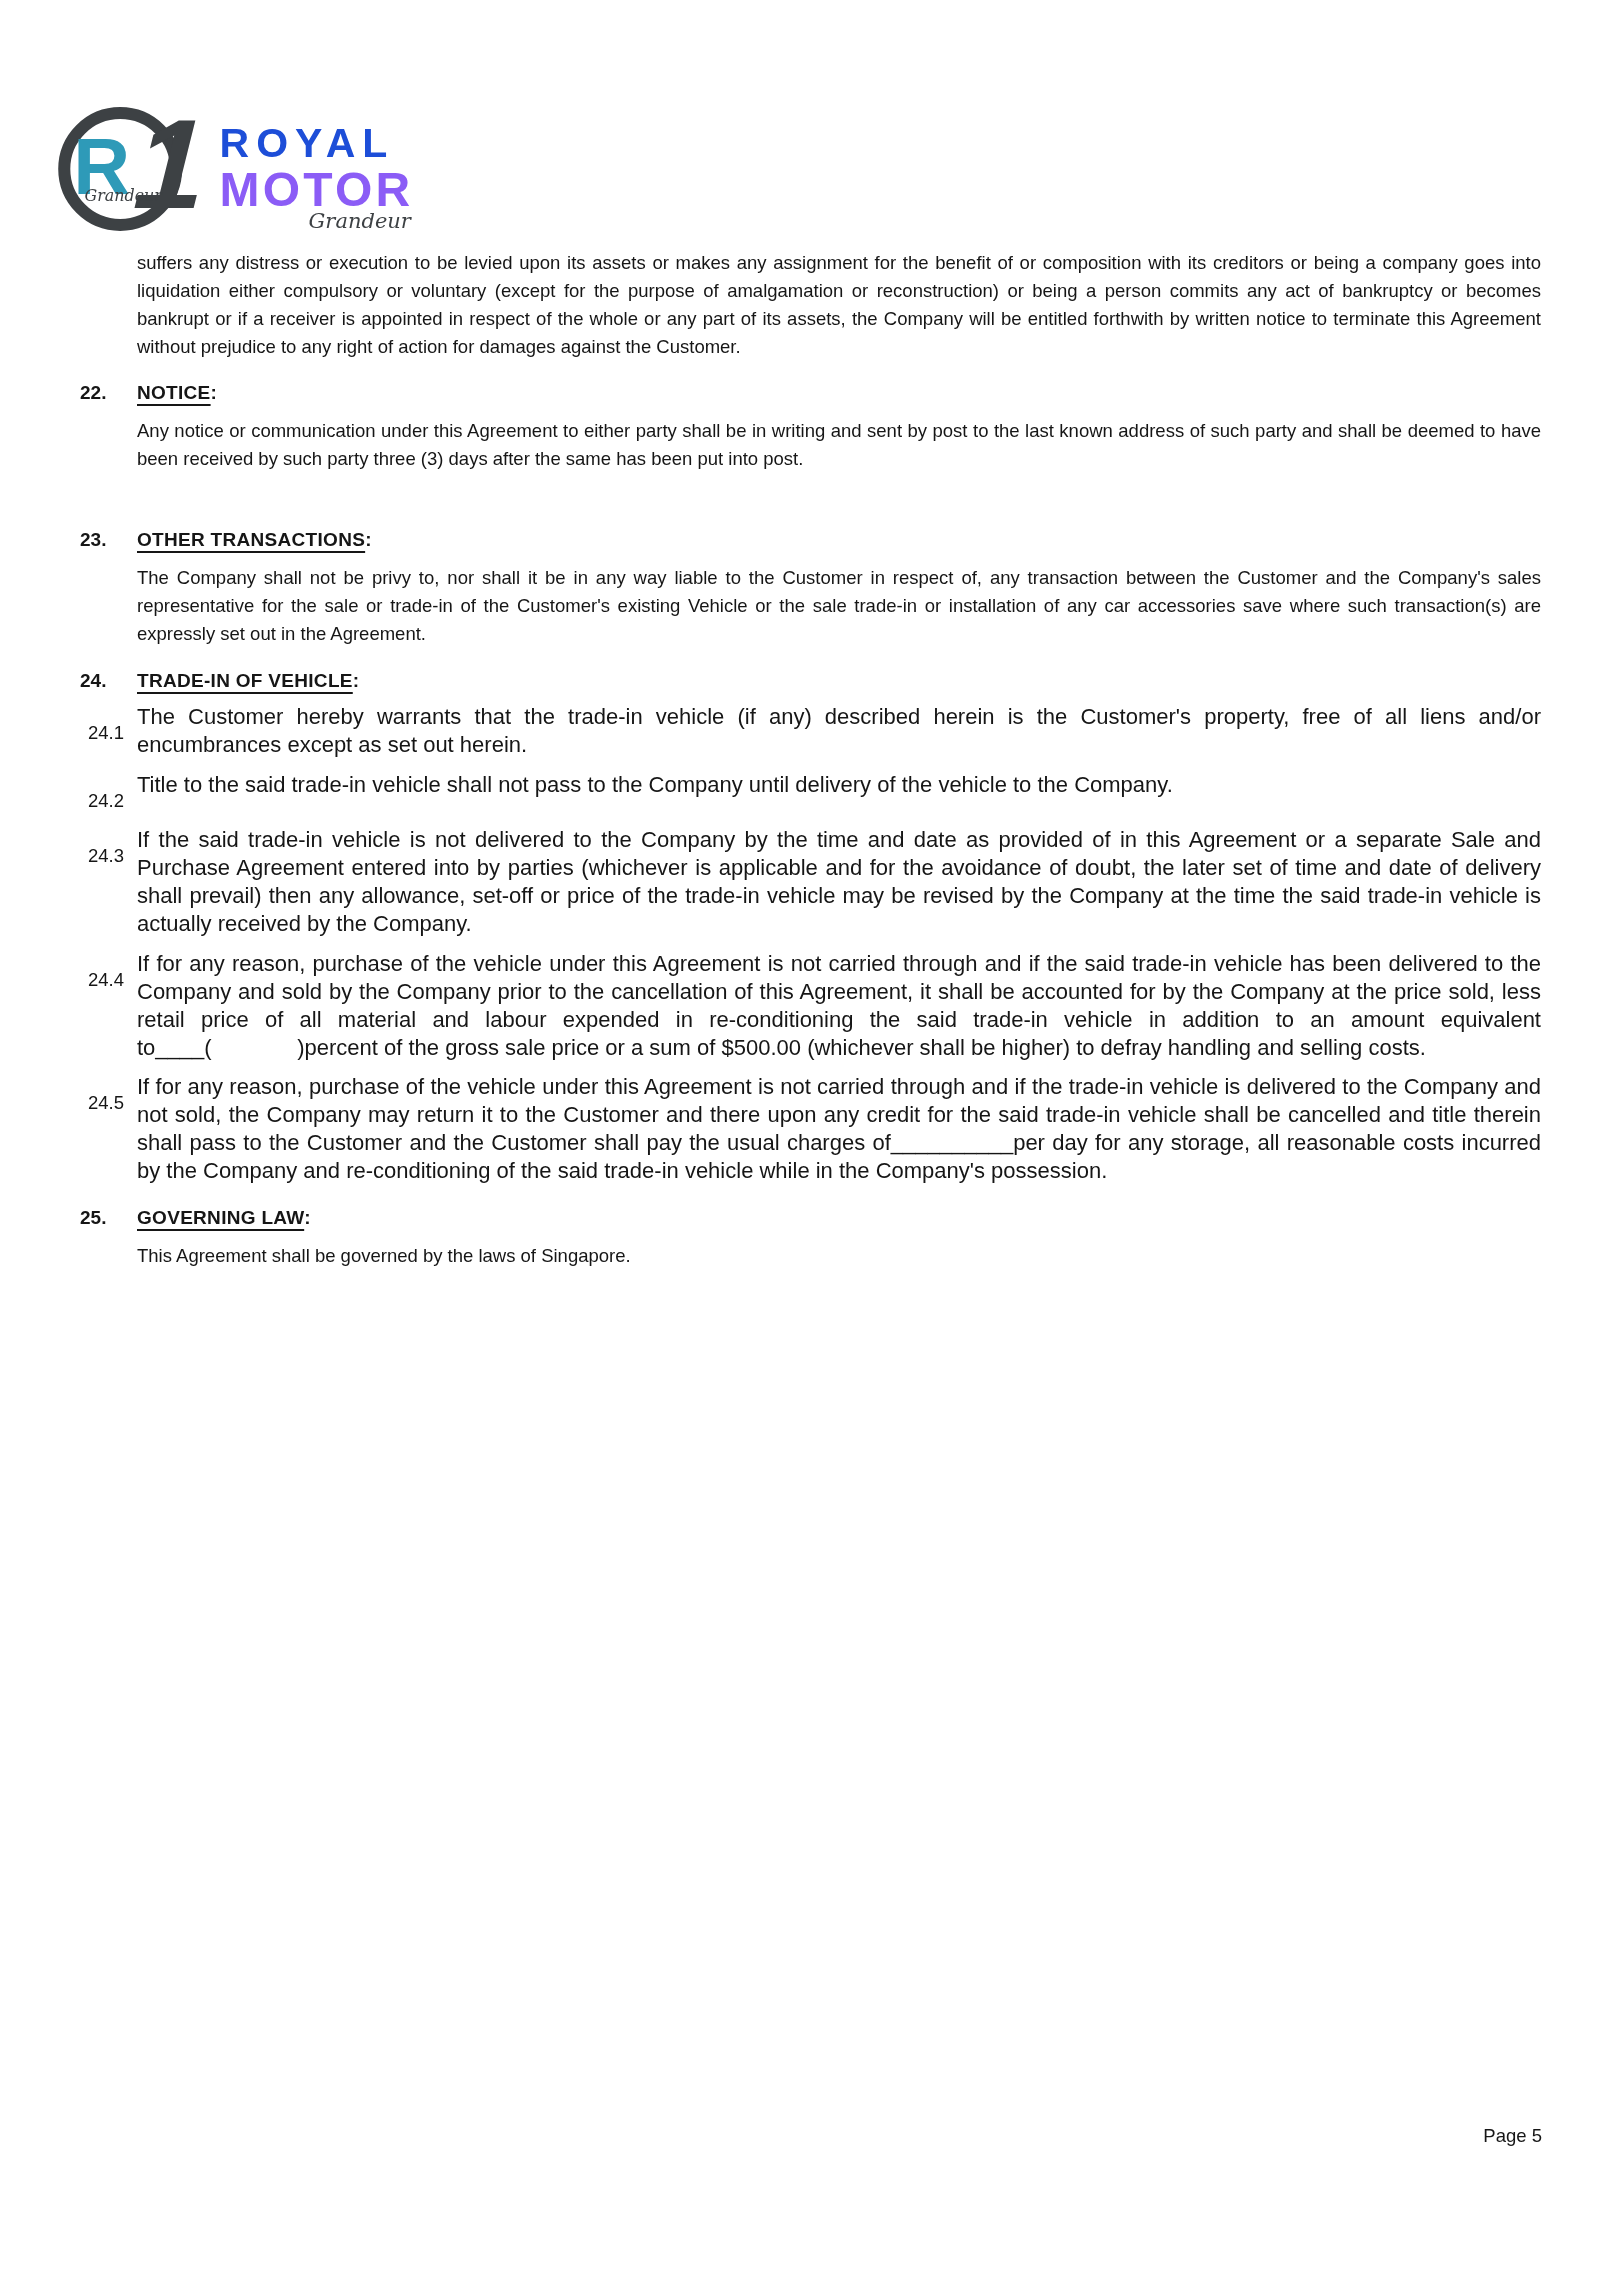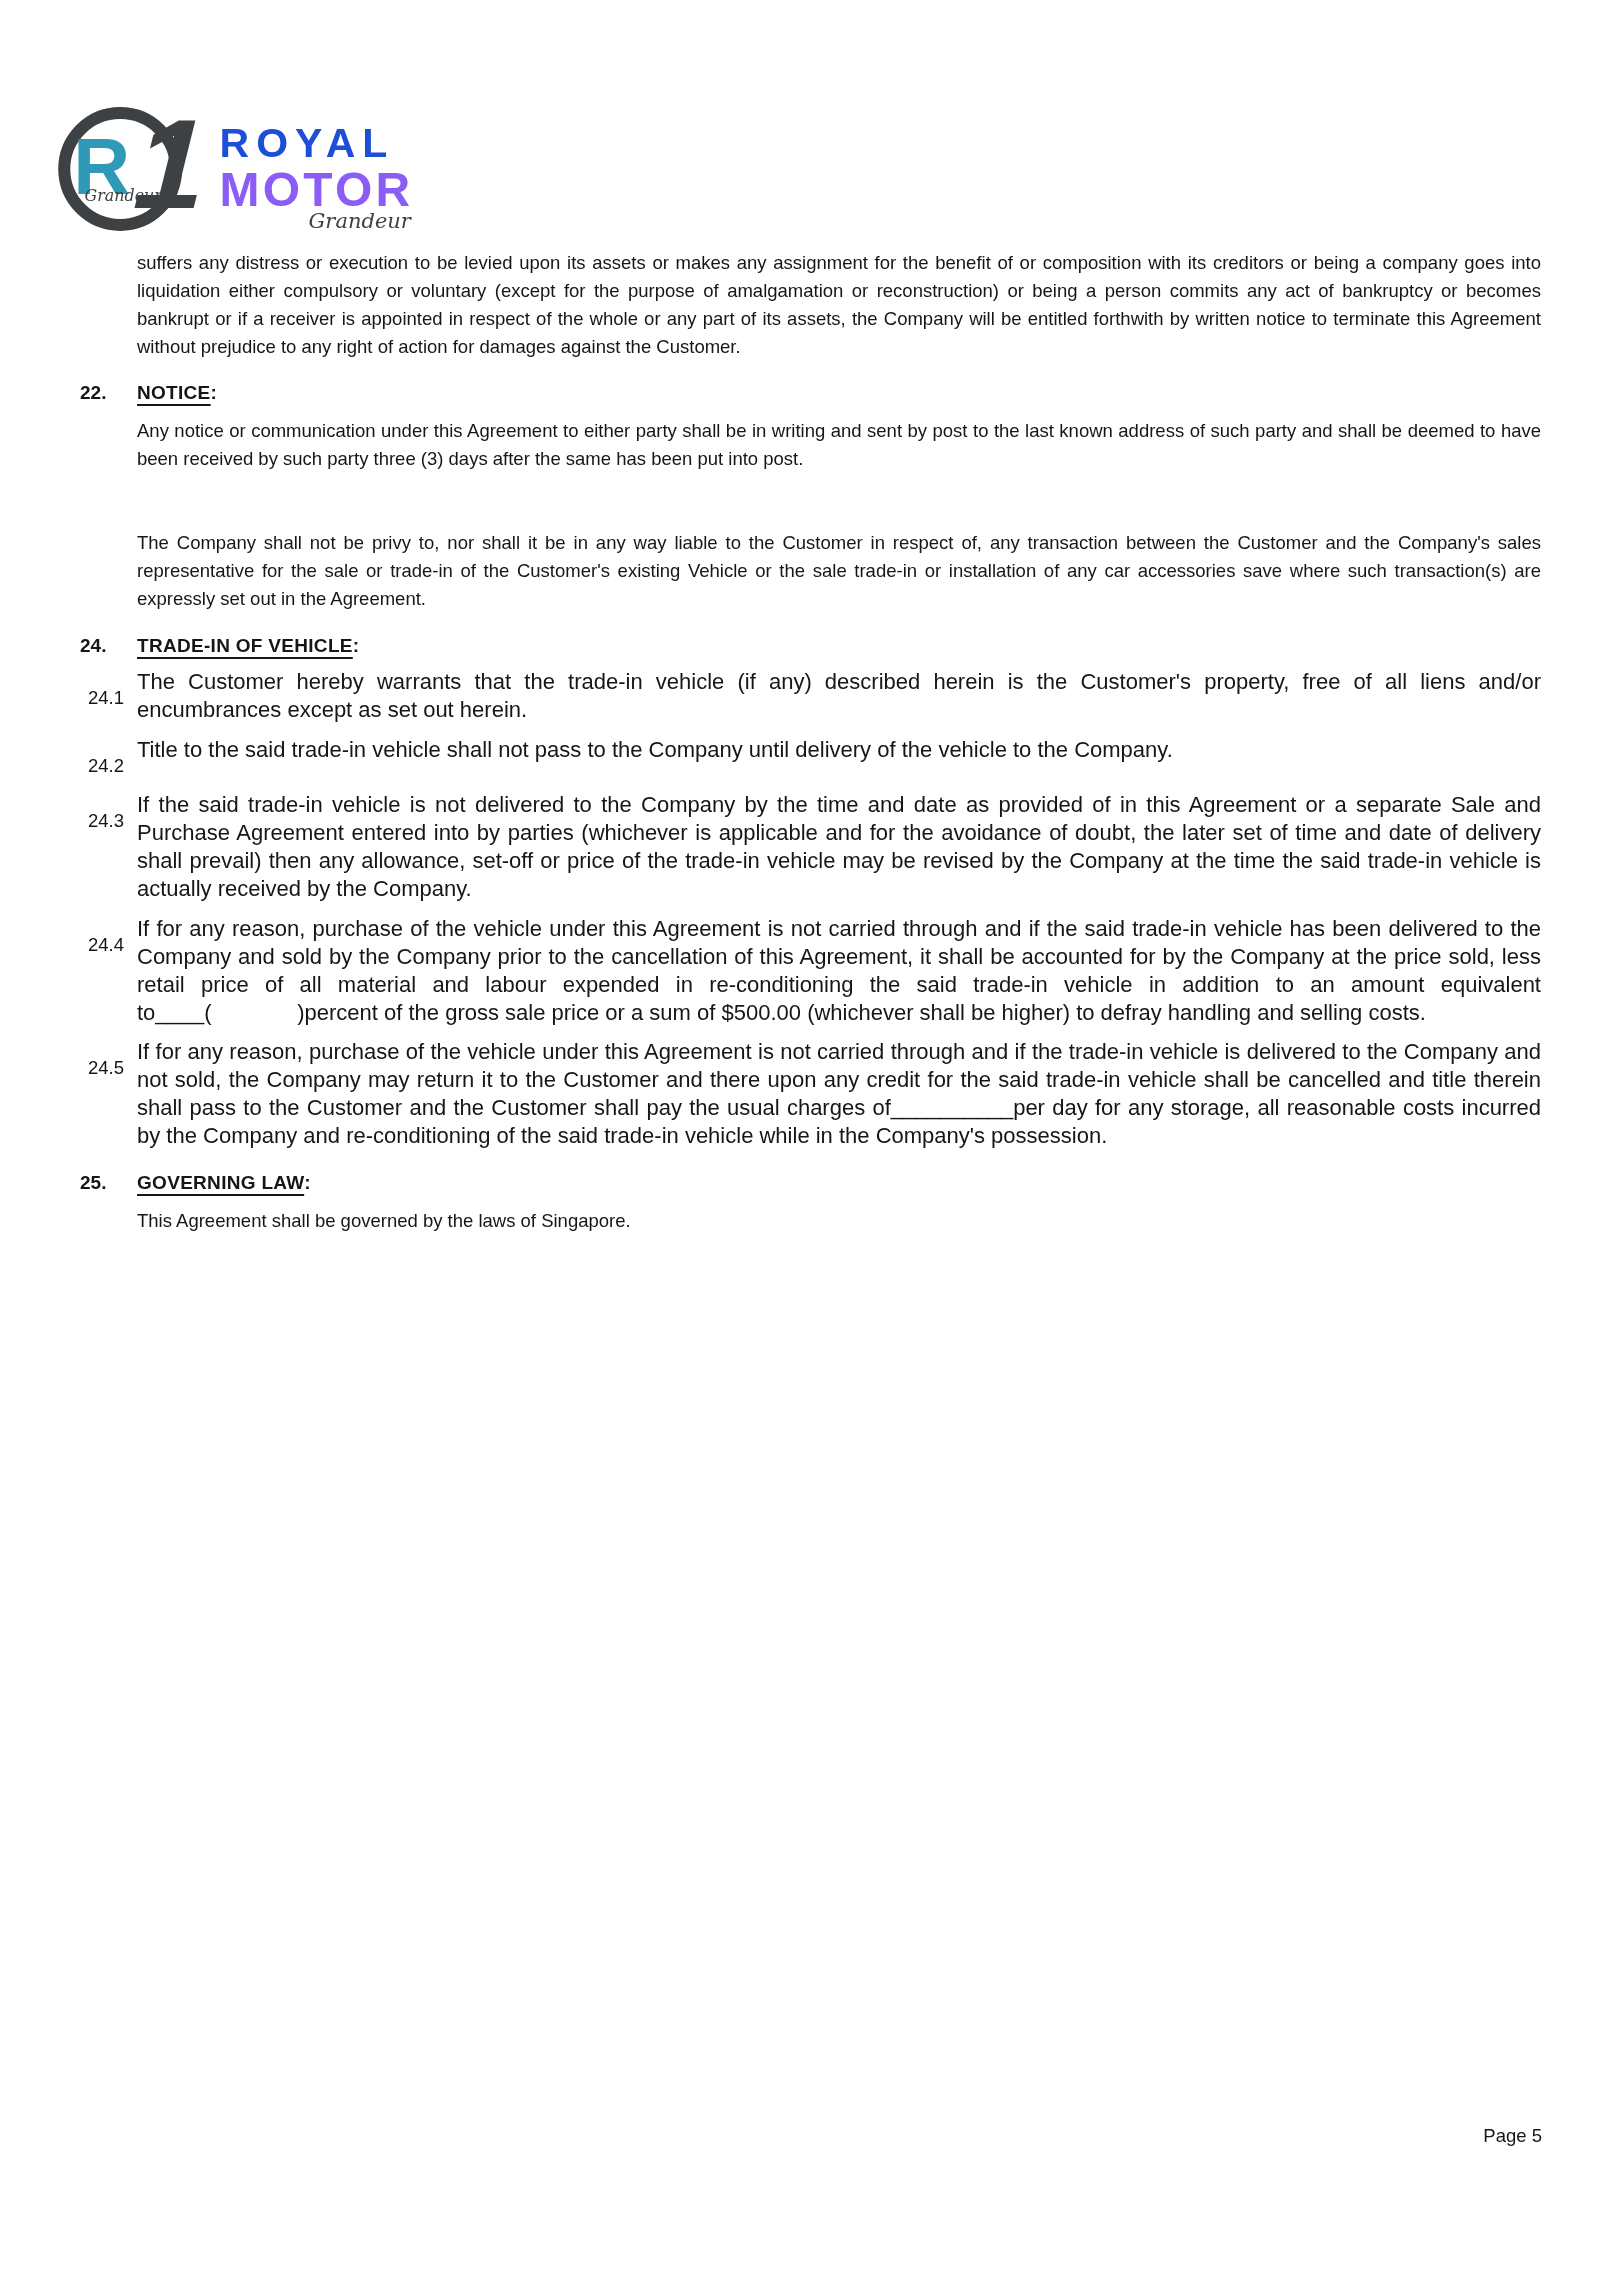--- a/index.html
+++ b/index.html
@@ -111,20 +111,24 @@
 
     <section class="sec">
       <div class="head-row">
         <span class="sec-num">22.</span>
         <h2 class="sec-heading"><span class="head-underline">NOTICE</span><span>:</span></h2>
       </div>
       <p class="para">Any notice or communication under this Agreement to either party shall be in writing and sent by post to the last known address of such party and shall be deemed to have been received by such party three (3) days after the same has been put into post.</p>
     </section>
 
     <section class="sec sec-gap-large">
+      <div class="head-row">
+        <span class="sec-num">23.</span>
+        <h2 class="sec-heading"><span class="head-underline">OTHER TRANSACTIONS</span><span>:</span></h2>
+      </div>
       <p class="para">The Company shall not be privy to, nor shall it be in any way liable to the Customer in respect of, any transaction between the Customer and the Company's sales representative for the sale or trade-in of the Customer's existing Vehicle or the sale trade-in or installation of any car accessories save where such transaction(s) are expressly set out in the Agreement.</p>
     </section>
 
     <section class="sec">
       <div class="head-row">
         <span class="sec-num">24.</span>
         <h2 class="sec-heading"><span class="head-underline">TRADE-IN OF VEHICLE</span><span>:</span></h2>
       </div>
 
       <div class="sub-row">

